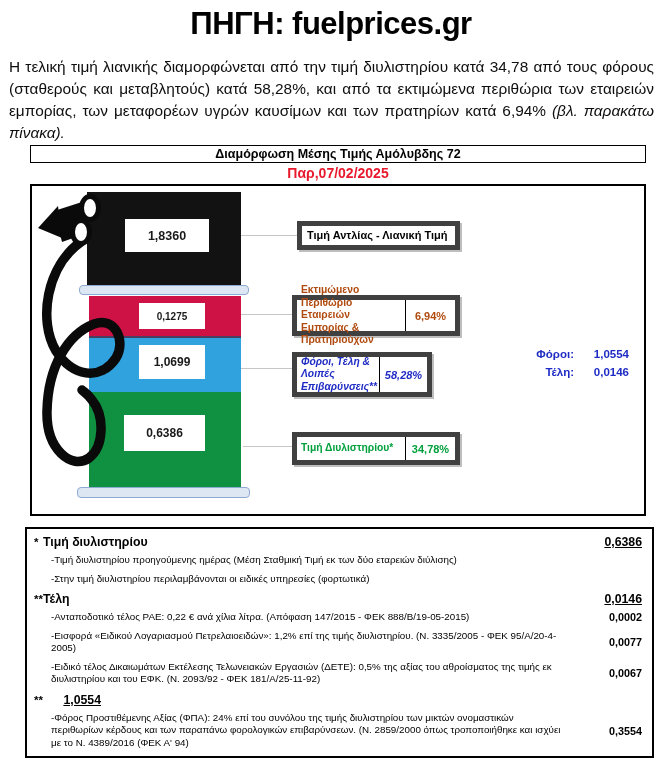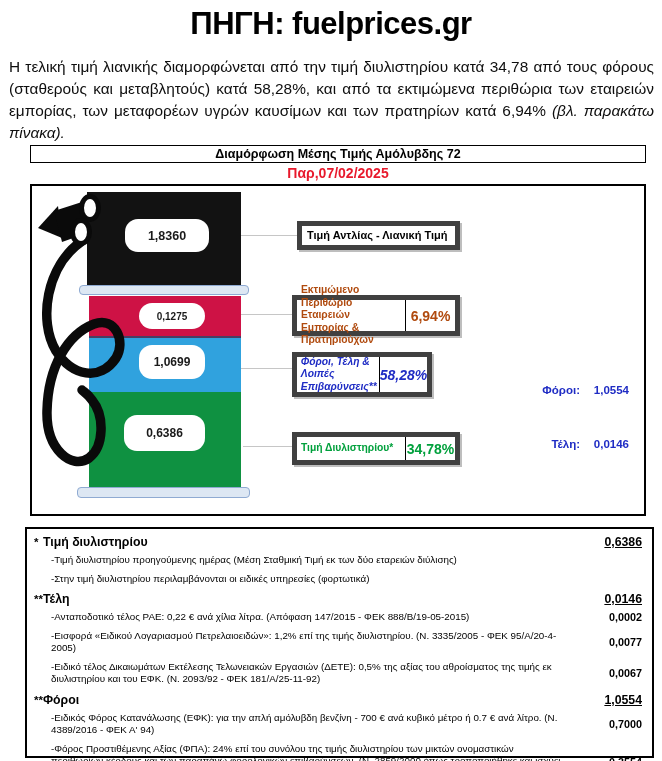--- a/index.html
+++ b/index.html
@@ -28,21 +28,21 @@
   .seg-taxes{left:57px;top:150px;width:152px;height:56px;border-top:2px solid #4a3e63;}
   .seg-refinery{left:57px;top:206px;width:152px;height:95px;}
 
   .sep{position:absolute;z-index:2;background:#dde7f3;border:1.5px solid #8faad2;border-radius:4px;}
   .sep-top{left:47px;top:99px;width:170px;height:10px;}
   .sep-bottom{left:45px;top:301px;width:173px;height:11px;}
 
   .pump-svg{position:absolute;left:0;top:0;z-index:3;overflow:visible;}
 
   .vbox{position:absolute;z-index:4;background:#fff;display:flex;align-items:center;
-        justify-content:center;font-weight:bold;color:#1a1a1a;border-radius:13px;}
+        justify-content:center;font-weight:bold;color:#1a1a1a;}
   .v1{left:93px;top:33px;width:84px;height:33px;font-size:12.5px;}
   .v2{left:107px;top:117px;width:66px;height:26px;font-size:10px;}
   .v3{left:107px;top:159px;width:66px;height:34px;font-size:12px;}
   .v4{left:92px;top:229px;width:81px;height:36px;font-size:12px;}
 
   .connector{position:absolute;height:0;border-top:1.5px solid #c6c6c6;z-index:0;}
   .c1{left:209px;top:49px;width:56px;}
   .c2{left:209px;top:128px;width:51px;}
   .c3{left:209px;top:182px;width:51px;}
   .c4{left:211px;top:260px;width:49px;}
@@ -50,25 +50,25 @@
   .label-box{position:absolute;background:#fff;border:5px solid #404040;
         box-shadow:2px 2px 0 rgba(110,110,110,.45);display:flex;z-index:2;justify-content:center;}
   .lb1{left:265px;top:35px;width:163px;height:29px;align-items:center;}
   .lb1 .lb-text{font-size:11px;font-weight:bold;padding-left:5px;color:#000;}
   .lb2{left:260px;top:109px;width:168px;height:41px;gap:27px;}
   .lb3{left:260px;top:166px;width:140px;height:45px;font-style:italic;}
   .lb4{left:260px;top:246px;width:168px;height:33px;}
   .lb-text{flex:1;display:flex;align-items:center;font-size:10.3px;font-weight:bold;
         line-height:1.22;padding:2px 2px 2px 4px;}
   .lb-pct{width:50px;border-left:1.5px solid #000;display:flex;align-items:center;
-        justify-content:center;font-size:14px;font-weight:bold;}
+        justify-content:center;font-size:11px;font-weight:bold;}
 
   .side-note{position:absolute;top:159px;right:15px;z-index:2;font-size:11.5px;
         font-weight:600;line-height:1.6;}
-  .sn-row{display:flex;justify-content:flex-end;gap:7px;margin-top:36px;}
+  .sn-row{display:flex;justify-content:flex-end;gap:13px;}
   .sn-v{min-width:42px;text-align:right;}
 
   .foot-table{position:absolute;left:25px;top:527px;width:629px;height:231px;
         border:2px solid #000;padding:2px 6px 2px 0;}
   .t-row{display:flex;align-items:center;}
   .t-row.main{font-weight:bold;font-size:12.3px;padding:4px 0 2px 0;}
   .t-row.main .marker{width:16px;padding-left:7px;font-size:11.5px;}
   .t-row.main .t-label{flex:1;}
   .t-row.main .t-value{width:58px;text-align:right;text-decoration:underline;margin-right:4px;}
   .t-row.sub{font-size:9.8px;padding:3px 0;margin-left:24px;}
@@ -175,26 +175,21 @@
     <div class="t-row sub">
       <span class="t-label">-Εισφορά «Ειδικού Λογαριασμού Πετρελαιοειδών»: 1,2% επί της τιμής διυλιστηρίου. (Ν. 3335/2005 - ΦΕΚ 95/Α/20-4-2005)</span>
       <span class="t-value">0,0077</span>
     </div>
     <div class="t-row sub">
       <span class="t-label">-Ειδικό τέλος Δικαιωμάτων Εκτέλεσης Τελωνειακών Εργασιών (ΔΕΤΕ): 0,5% της αξίας του αθροίσματος της τιμής εκ διυλιστηρίου και του ΕΦΚ. (Ν. 2093/92 - ΦΕΚ 181/Α/25-11-92)</span>
       <span class="t-value">0,0067</span>
     </div>
     <div class="t-row main">
       <span class="marker">**</span>
-      <span class="t-label">Φόροι</span>
       <span class="t-value">1,0554</span>
-    </div>
-    <div class="t-row sub">
-      <span class="t-label">-Ειδικός Φόρος Κατανάλωσης (ΕΦΚ): για την απλή αμόλυβδη βενζίνη - 700 € ανά κυβικό μέτρο ή  0.7 € ανά λίτρο. (Ν. 4389/2016 - ΦΕΚ Α' 94)</span>
-      <span class="t-value">0,7000</span>
     </div>
     <div class="t-row sub">
       <span class="t-label">-Φόρος Προστιθέμενης Αξίας (ΦΠΑ): 24% επί του συνόλου της τιμής διυλιστηρίου των μικτών ονομαστικών περιθωρίων κέρδους και των παραπάνω φορολογικών επιβαρύνσεων. (Ν. 2859/2000 όπως τροποποιήθηκε και ισχύει με το Ν. 4389/2016 (ΦΕΚ Α' 94)</span>
       <span class="t-value">0,3554</span>
     </div>
 
   </div>
 </div>
 
 </body></html>

